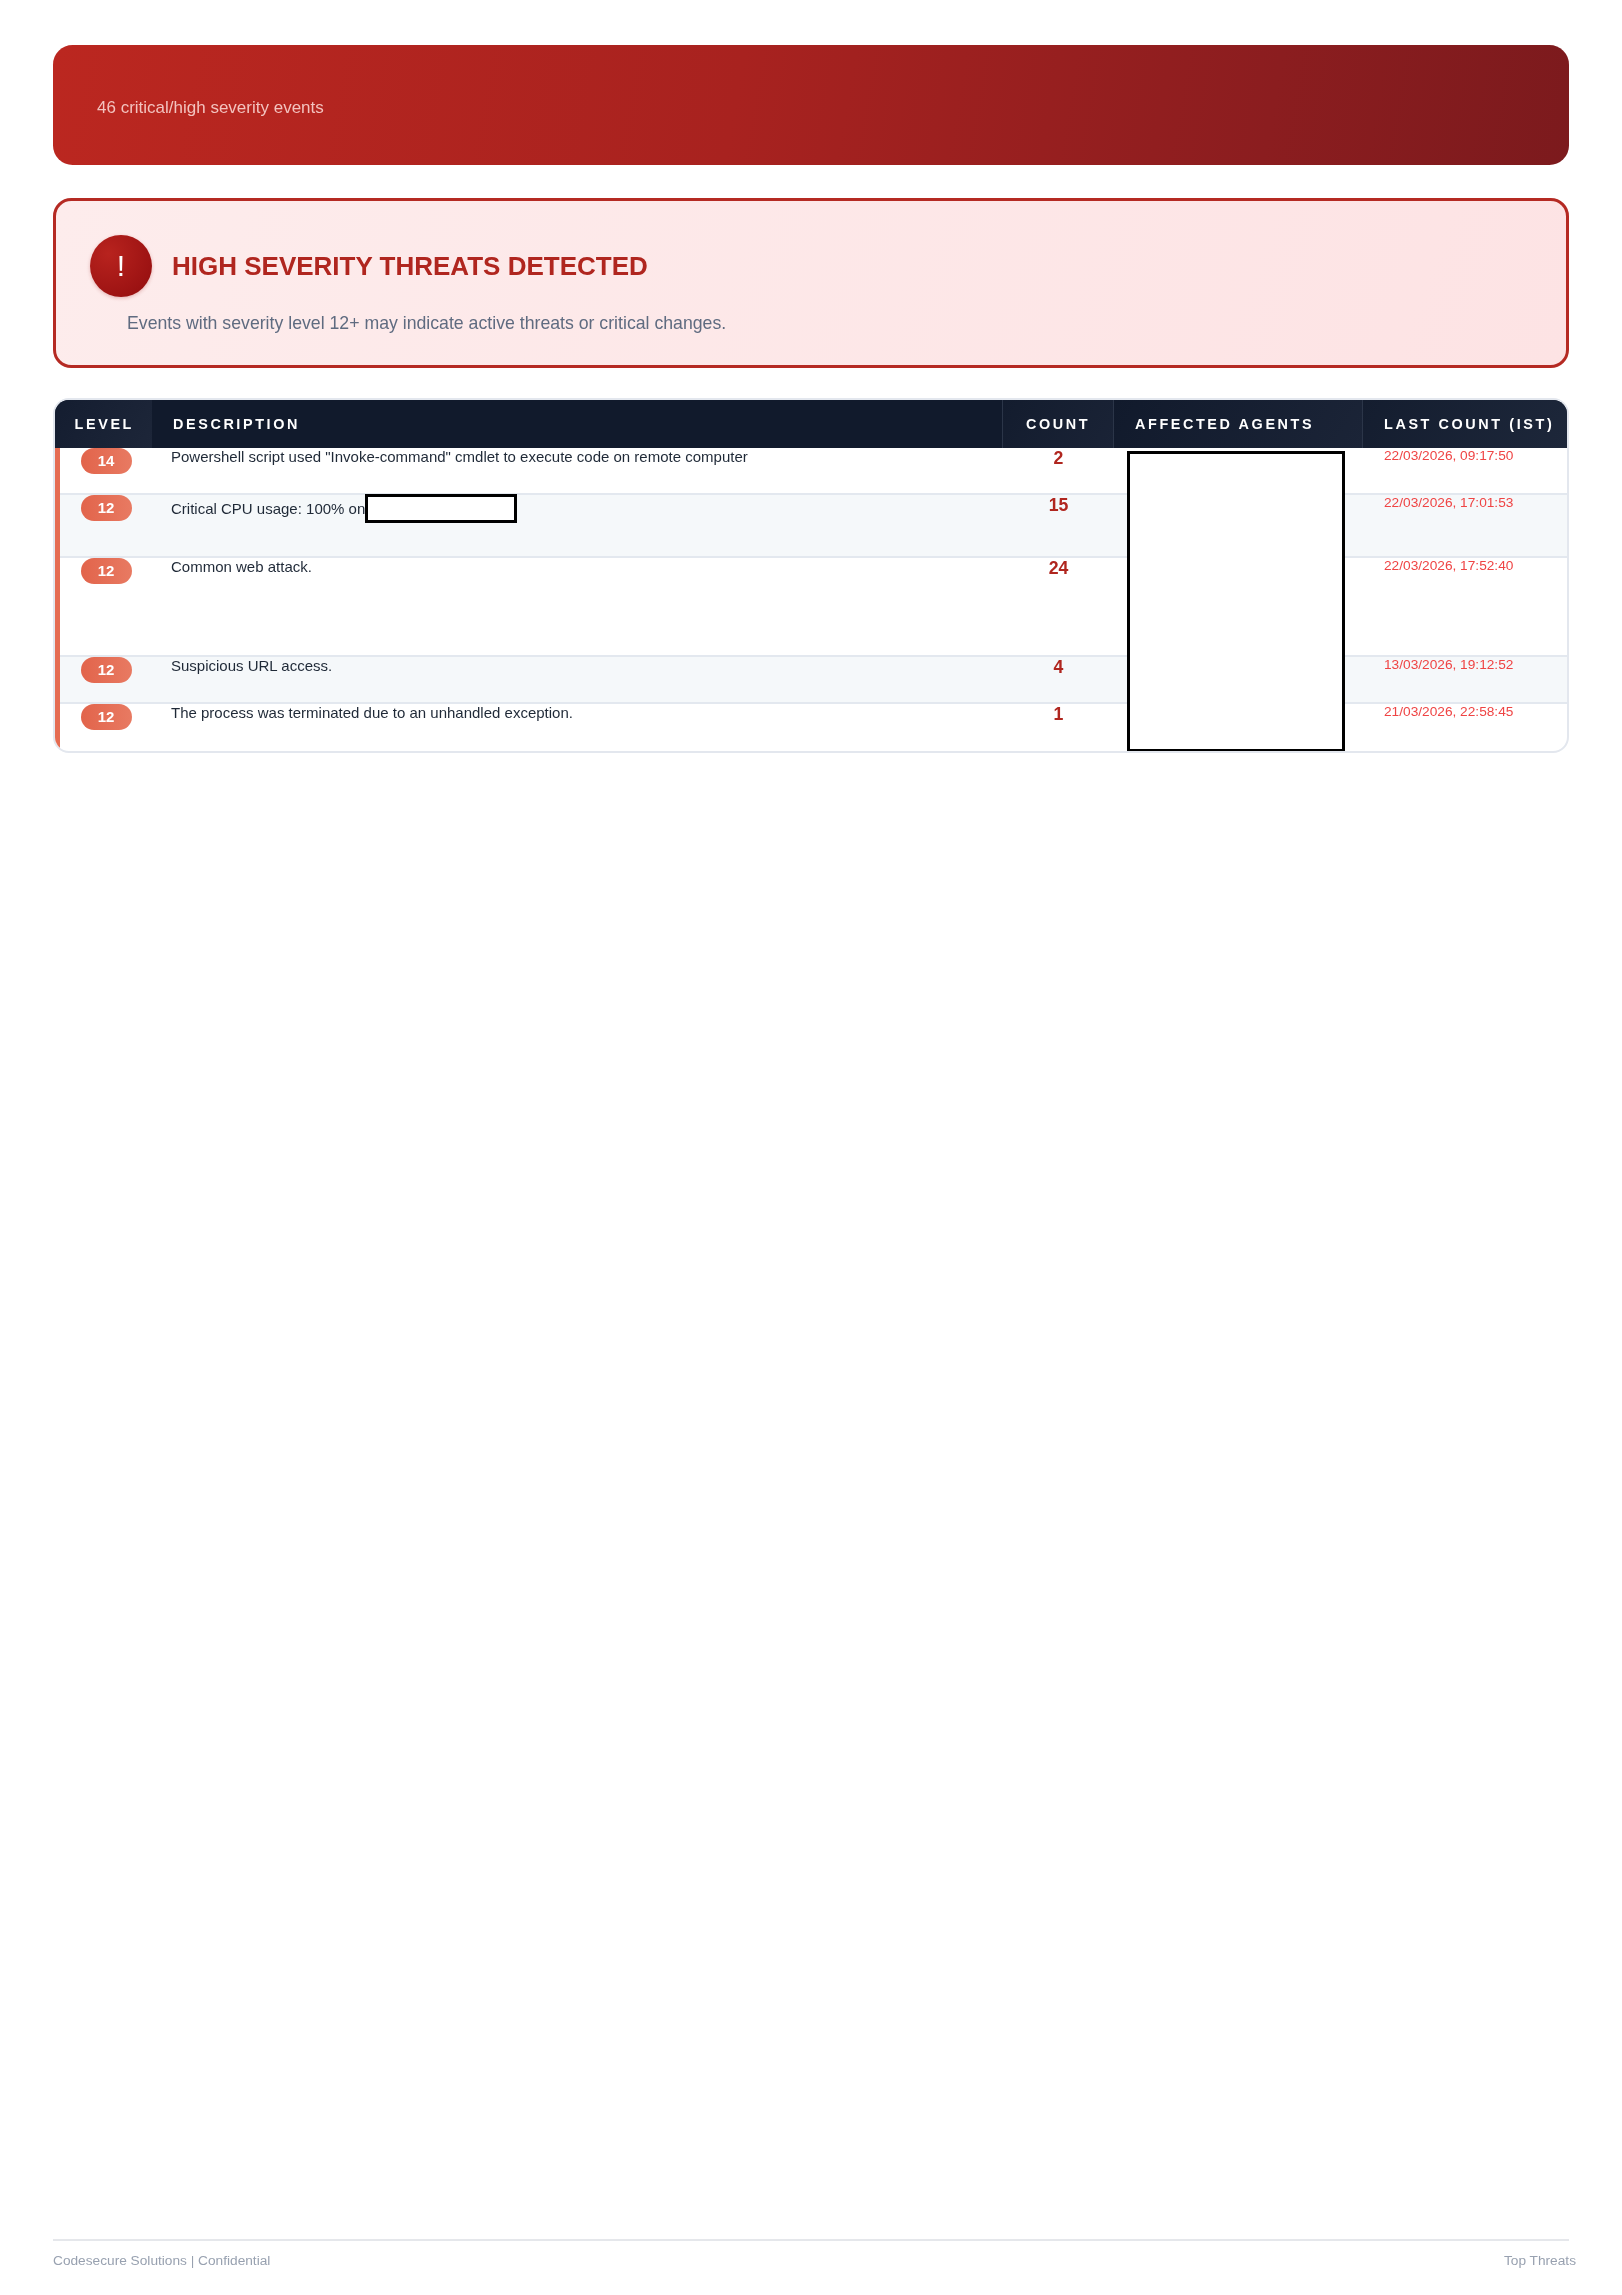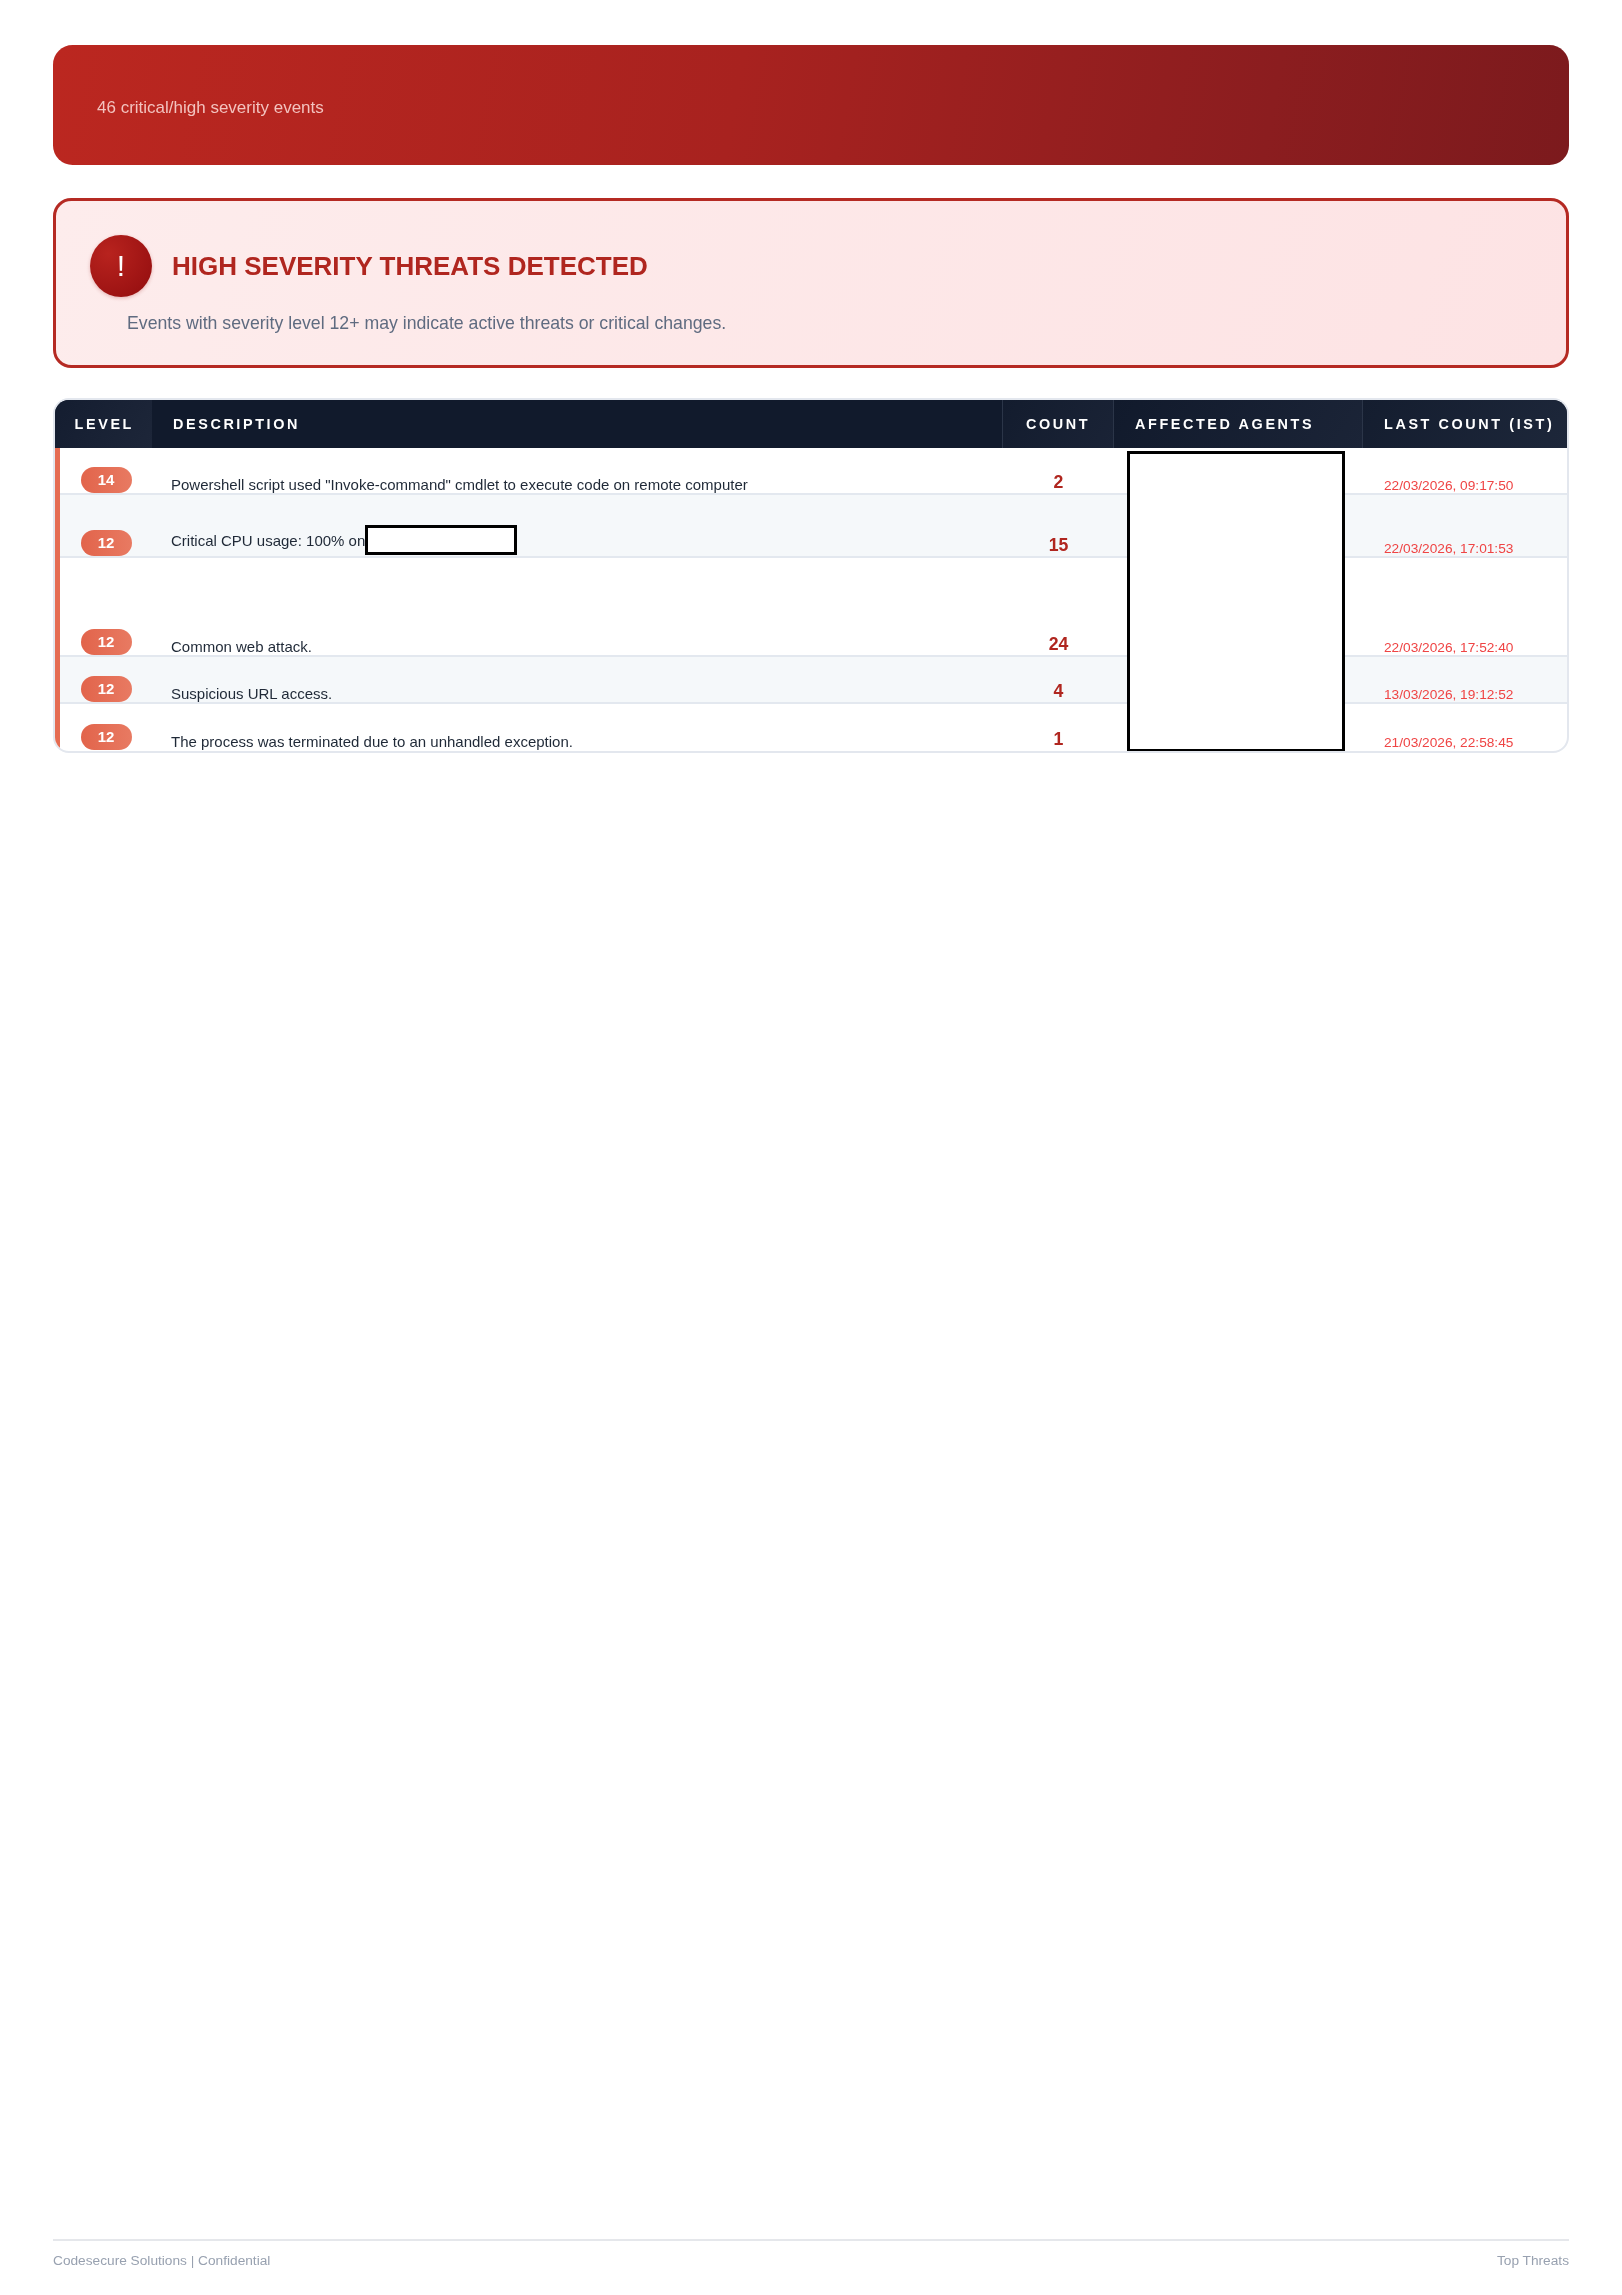--- a/index.html
+++ b/index.html
@@ -47,21 +47,21 @@
       letter-spacing: 2.6px; padding-left: 21px; border-right: 1.3px solid #2b3548;
     }
     .th:last-child { border-right: none; }
     .th.level { width: 97px; padding-left: 19.6px; background: linear-gradient(120deg, #141d30 0%, #1d2639 100%); border-right: none; }
     .th.desc { width: 851px; background: #111a2c; }
     .th.count { width: 111px; padding-left: 0; text-align: center; background: linear-gradient(120deg, #131c2e, #1a2336); }
     .th.agents { width: 249px; background: linear-gradient(120deg, #111a2c, #1b2437); }
     .th.seen { flex: 1; background: linear-gradient(120deg, #141d2f, #1d273a); }
 
     .tbody { position: absolute; left: 0; top: 48px; width: 100%; }
-    .tr { position: relative; display: flex; align-items: flex-end; border-bottom: 2px solid #e3e8ef; }
+    .tr { position: relative; display: flex; align-items: flex-start; border-bottom: 2px solid #e3e8ef; }
     .tr.alt { background: #f5f8fa; }
     .tr .accent { position: absolute; left: 0; top: 0; bottom: -2px; width: 5.2px; background: #e56c52; }
     .tr:last-child { border-bottom: none; }
     .td { font-size: 15px; color: #1f2937; }
     .td.level { width: 97px; display: flex; justify-content: center; padding-left: 5.2px; }
     .badge {
       display: inline-block; width: 51px; height: 26px; line-height: 26px; border-radius: 13px; text-align: center;
       background: linear-gradient(90deg, #e2644b 0%, #e87a62 100%);
       color: #ffffff; font-weight: 700; font-size: 15px;
     }
@@ -74,21 +74,21 @@
       display: inline-block; vertical-align: middle; width: 152px; height: 29.4px; border: 3.3px solid #000000;
       background: #ffffff; margin-left: 0; position: relative; top: -1.3px;
     }
     .redact-agents {
       position: absolute; left: 1072px; top: 51px; width: 218px; height: 301px;
       border: 3.9px solid #000000; background: #ffffff;
     }
 
     .footer-line { position: absolute; left: 53px; top: 2239px; width: 1516px; height: 2px; background: #e5e7eb; }
     .footer-left { position: absolute; left: 53px; top: 2253px; font-size: 13.7px; color: #98a1b0; }
-    .footer-right { position: absolute; right: 53px; top: 2253px; font-size: 13.7px; color: #98a1b0; }
+    .footer-right { position: absolute; right: 46px; top: 2253px; font-size: 13.7px; color: #98a1b0; }
   </style>
 </head>
 <body>
 
 <div class="header">
   <div class="header-subtitle">46 critical/high severity events</div>
 </div>
 
 <div class="alert">
   <div class="alert-icon">!</div>

